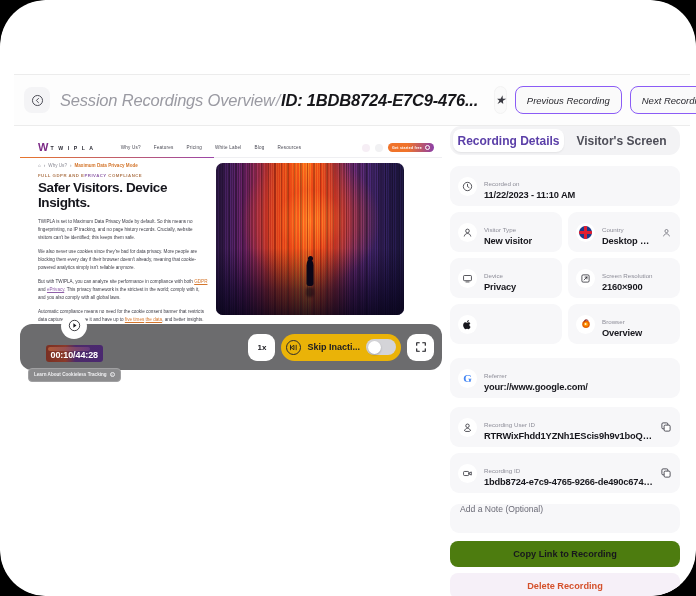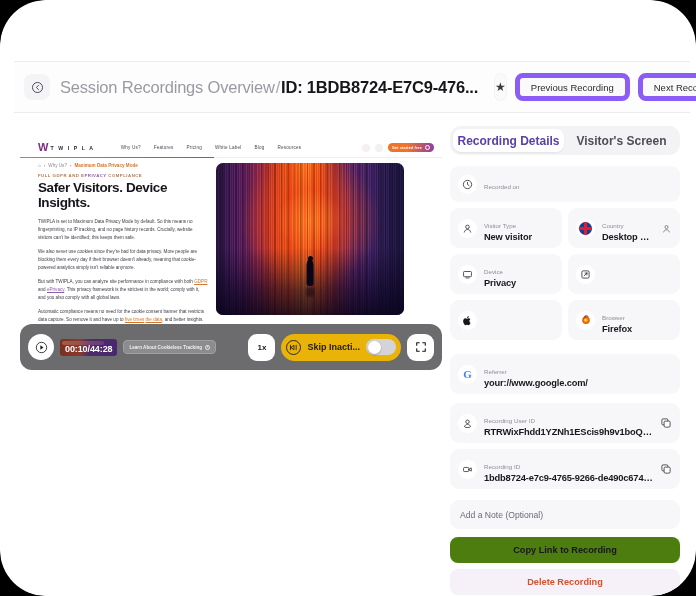--- a/index.html
+++ b/index.html
@@ -19,28 +19,29 @@
     position: absolute;
     left: 0; right: 0; top: 0; bottom: 0;
     background: #ffffff;
     border-radius: 44px;
     overflow: hidden;
   }
 
   
   .app-header {
     position: absolute;
-    left: 14px; right: 6px; top: 61px;
+    left: 14px; right: 6px; top: 74px;
     height: 52px;
     background: #fdfdfd;
     border-top: 1px solid #ececec;
     border-bottom: 1px solid #ececec;
     display: flex; align-items: center;
     padding: 0 8px 0 10px;
     gap: 8px;
+    font-style: italic;
   }
   .back-btn {
     width: 26px; height: 26px;
     border-radius: 8px;
     background: #f4f4f6;
     display: flex; align-items: center; justify-content: center;
     flex: 0 0 auto;
     cursor: pointer;
   }
   .back-btn svg { display:block; }
@@ -50,21 +51,21 @@
     color: #9a9aa2;
     white-space: nowrap;
     font-weight: 500;
     margin-left: 2px;
   }
   .page-title .sep { color: #a8a8b0; font-weight: 400; padding: 0 1px; }
   .page-title .rid { color: #16161a; font-weight: 700; }
   .header-spacer { flex: 1 1 auto; }
   .hdr-btn {
     background: #fafafa;
-    border: 5px solid #8b5cf6;
+    border: 1px solid #8b5cf6;
     border-radius: 8px;
     font-size: 9.5px;
     color: #2a2a30;
     font-weight: 500;
     padding: 0 11px;
     height: 28px;
     display: flex; align-items: center; justify-content: center;
     white-space: nowrap;
     cursor: pointer;
   }
@@ -207,21 +208,21 @@
   .controls {
     position: absolute;
     left: 0; right: 0; bottom: 0;
     height: 46px;
     background: #6c6c6e;
     border-radius: 12px;
     display: flex; align-items: center;
     padding: 0 8px;
     gap: 7px;
   }
-  .ctrl-left { display: flex; align-items: center; gap: 6px; }
+  .ctrl-left { display: flex; align-items: center; gap: 6px; flex-direction: column; }
   .play-btn {
     width: 26px; height: 26px; border-radius: 50%;
     background: #fff;
     display: flex; align-items: center; justify-content: center;
     cursor: pointer; flex: 0 0 auto;
   }
   .timecode-wrap {
     position: relative;
     height: 17px;
     display: flex; align-items: center;
@@ -341,21 +342,21 @@
     white-space: nowrap; overflow: hidden; text-overflow: ellipsis;
     letter-spacing: -0.15px;
   }
   .ic-trail { flex: 0 0 auto; display:flex;align-items:center; }
   .row2 { display: flex; gap: 6px; }
   .row2 .info-card { flex: 1 1 0; min-width: 0; }
   .note-field {
     background: #f7f7f9;
     border-radius: 9px;
     height: 29px;
-    display: flex; align-items: center;
+    display: flex; 
     padding: 0 10px;
     font-size: 8.6px; color: #6b6b76;
     margin-top: 11px; margin-bottom: 8px;
     cursor: text;
   }
   .action-btn {
     height: 26px;
     border-radius: 8px;
     background: #4d7c0f;
     display: flex; align-items: center; justify-content: center;
@@ -515,20 +516,21 @@
 
     <div class="info-card">
       <span class="ic-icon">
         <svg width="11" height="11" viewBox="0 0 14 14">
           <circle cx="7" cy="7" r="5.3" fill="none" stroke="#2a2a32" stroke-width="1"></circle>
           <path d="M7 4.2V7l2 1.4" fill="none" stroke="#2a2a32" stroke-width="1" stroke-linecap="round"></path>
         </svg>
       </span>
       <span class="ic-text">
         <span class="ic-label">Recorded on</span>
+        <span class="ic-value" style="display:block">11/22/2023 - 11:10 AM</span>
       </span>
     </div>
 
     <div class="row2">
       <div class="info-card">
         <span class="ic-icon">
           <svg width="11" height="11" viewBox="0 0 14 14">
             <circle cx="7" cy="5" r="2.3" fill="none" stroke="#2a2a32" stroke-width="1"></circle>
             <path d="M2.9 11.6c.5-2.2 2.1-3.3 4.1-3.3s3.6 1.1 4.1 3.3" fill="none" stroke="#2a2a32" stroke-width="1" stroke-linecap="round"></path>
           </svg>
@@ -568,20 +570,24 @@
           <span class="ic-value" style="display:block">Privacy</span>
         </span>
       </div>
       <div class="info-card">
         <span class="ic-icon">
           <svg width="11" height="11" viewBox="0 0 14 14">
             <rect x="2.4" y="2.4" width="9.2" height="9.2" rx="1.6" fill="none" stroke="#2a2a32" stroke-width="1"></rect>
             <path d="M5.2 8.8l3.6-3.6M8.8 5.2h-2.4M8.8 5.2v2.4" fill="none" stroke="#2a2a32" stroke-width="1" stroke-linecap="round" stroke-linejoin="round"></path>
           </svg>
         </span>
+        <span class="ic-text">
+          <span class="ic-label">Screen Resolution</span>
+          <span class="ic-value" style="display:block">2160×900</span>
+        </span>
       </div>
     </div>
 
     <div class="row2">
       <div class="info-card">
         <span class="ic-icon">
           <svg width="11" height="11" viewBox="0 0 14 14">
             <path d="M9.4 7.6c0-1.5 1.2-2.2 1.25-2.25-.68-1-1.75-1.14-2.13-1.15-.9-.09-1.77.53-2.23.53-.46 0-1.17-.52-1.93-.5-.99.01-1.9.57-2.41 1.46-1.03 1.78-.26 4.42.74 5.86.49.71 1.07 1.5 1.83 1.47.73-.03 1.01-.47 1.9-.47s1.14.47 1.92.46c.79-.01 1.29-.72 1.78-1.43.56-.82.79-1.61.8-1.65-.02-.01-1.52-.59-1.52-2.33z" fill="#17171d"></path>
             <path d="M8.1 3.1c.4-.49.67-1.17.6-1.85-.58.02-1.28.38-1.69.87-.37.43-.69 1.13-.61 1.79.64.05 1.3-.33 1.7-.81z" fill="#17171d"></path>
           </svg>
@@ -591,21 +597,21 @@
         <span class="ic-icon">
           <svg width="12" height="12" viewBox="0 0 14 14">
             <circle cx="7" cy="7.4" r="4.4" fill="#e66000"></circle>
             <circle cx="7" cy="7.4" r="2.6" fill="#ff9500"></circle>
             <path d="M7 1.6c1.6 0 2.7 1 3.2 2.2-.8-.7-2-1-3.2-.7-1.5.4-2.4 1.5-2.6 2.6-.4-1.6.6-3.6 2.6-4.1z" fill="#8a2a2a"></path>
             <circle cx="6.5" cy="6.9" r="1.2" fill="#fff5d0"></circle>
           </svg>
         </span>
         <span class="ic-text">
           <span class="ic-label">Browser</span>
-          <span class="ic-value" style="display:block">Firefox</span>
+          <span class="ic-value" style="display:block">Overview</span>
         </span>
       </div>
     </div>
 
     <div class="info-card wide" style="margin-top:8px">
       <span class="ic-icon">
         <span class="gico">G</span>
       </span>
       <span class="ic-text">
         <span class="ic-label">Referrer</span>

